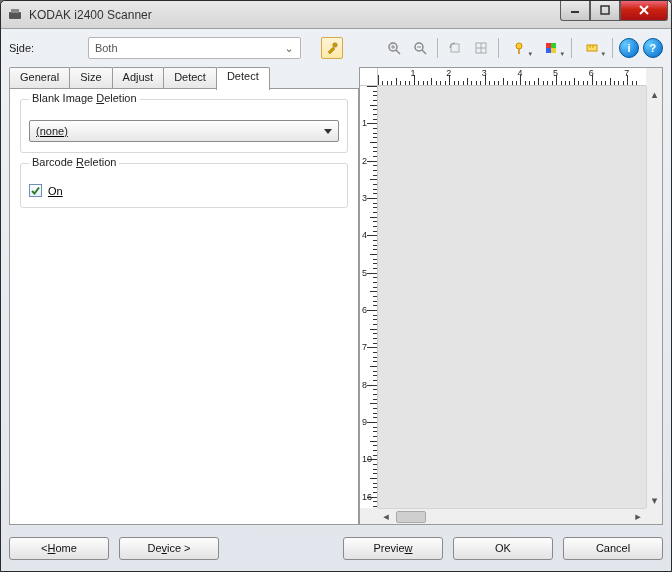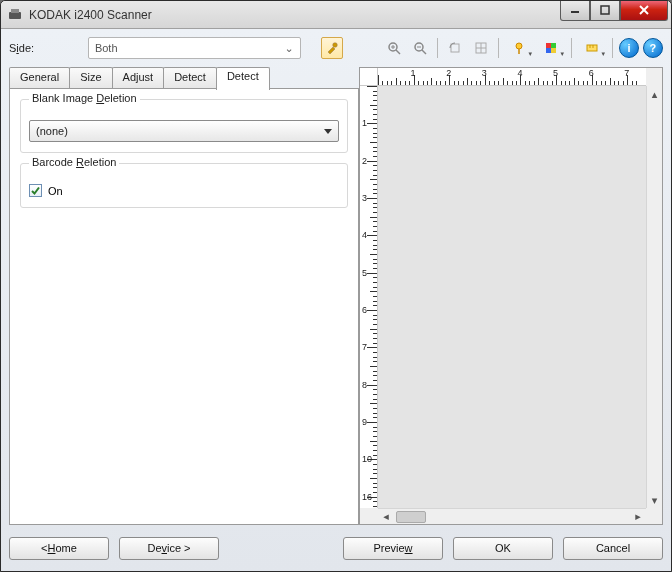--- a/index.html
+++ b/index.html
@@ -33,21 +33,21 @@
 .tbtn.drop::after { content:"▾"; font-size:7px; color:#555; position:absolute; right:1px; bottom:1px;}
 .tsep { width: 1px; height: 20px; background: #b8b8b8; margin: 0 2px; }
 .help-btn { width: 20px; height: 20px; border-radius: 50%; background: radial-gradient(circle at 30% 30%, #6cf, #06c); color: #fff; font-weight: bold; display: flex; align-items: center; justify-content: center; font-size: 13px; border:1px solid #059;}
 
 
 .middle { flex: 1; display: flex; gap: 0; margin-top: 6px; min-height:0;}
 .left-panel { width: 350px; display: flex; flex-direction: column; }
 .tabs { display: flex; height: 22px; }
 .tab { padding: 3px 10px 0 10px; border: 1px solid #9a9a9a; border-bottom: none; background: linear-gradient(#fafafa,#e6e6e6); border-radius: 2px 2px 0 0; margin-right: -1px; color: #222; cursor:default;}
 .tab.active { background: #fff; position: relative; z-index: 2; padding-top:2px; height:23px;}
-.tabpage { flex: 1; border: 1px solid #9a9a9a; background: #fff; margin-top: -1px; padding: 10px; }
+.tabpage { flex: 1; border: 1px solid #9a9a9a; background: #fff; margin-top: -1px; padding: 10px; text-decoration: underline; }
 .group { border: 1px solid #d8d8d8; border-radius: 3px; padding: 8px 8px 10px 8px; margin-bottom: 10px; }
 .group-title { position: relative; top: -16px; background: #fff; display: inline-block; padding: 0 3px; color: #222; margin-bottom: -10px;}
 .group-title .ul { text-decoration: underline; }
 .combo { width: 100%; height: 22px; border: 1px solid #8a8a8a; border-radius: 2px; background: linear-gradient(#fefefe,#e7e7e7); display: flex; align-items: center; justify-content: space-between; padding: 0 6px; color:#222;}
 .combo .caret { width:0;height:0;border-left:4px solid transparent;border-right:4px solid transparent;border-top:5px solid #333;}
 .check-row { display: flex; align-items: center; gap: 6px; }
 .chk { width: 13px; height: 13px; border: 1px solid #6d8fb3; background: linear-gradient(#fff,#e8f0f8); display:flex;align-items:center;justify-content:center;}
 .chk svg { display:block;}
 .right-panel { flex: 1; display: flex; flex-direction: column; min-width:0;}
 .ruler-area { border: 1px solid #9a9a9a; background: #fff; flex: 1; display: grid; grid-template-columns: 18px 1fr 16px; grid-template-rows: 18px 1fr 16px; }

